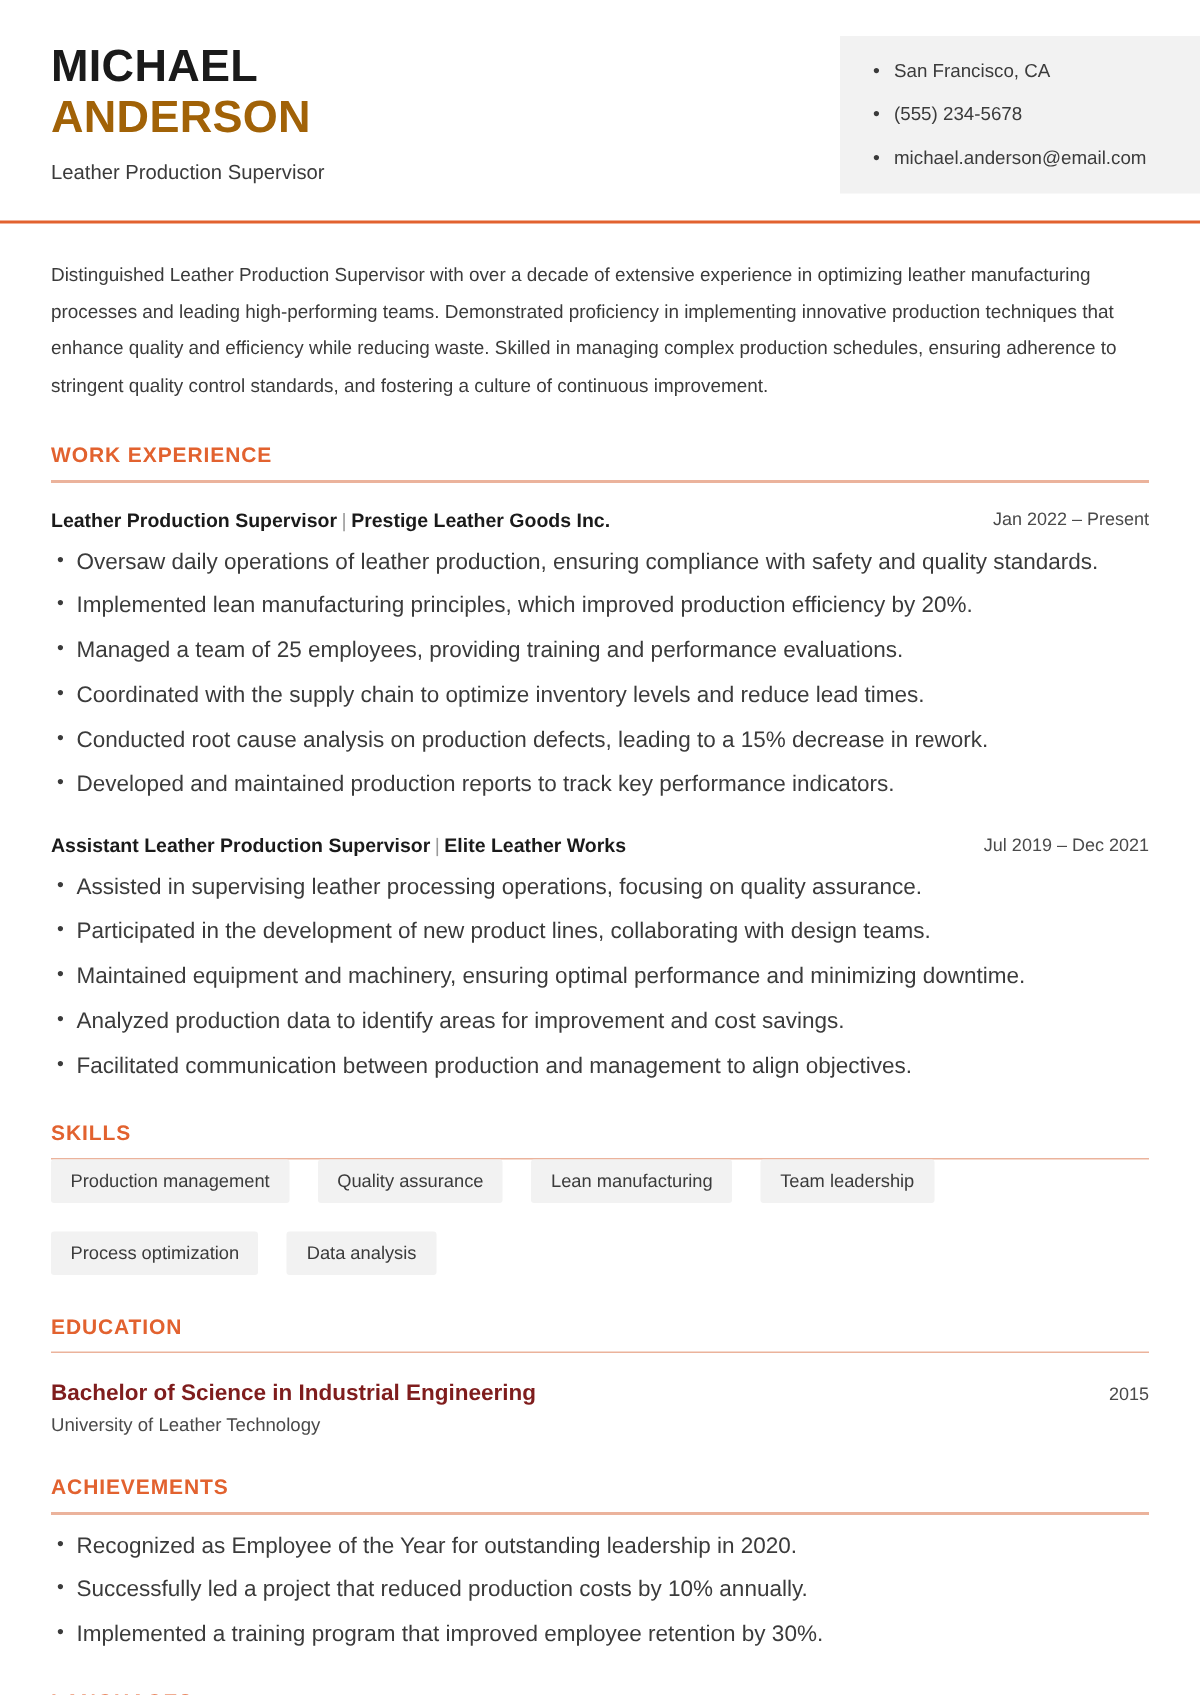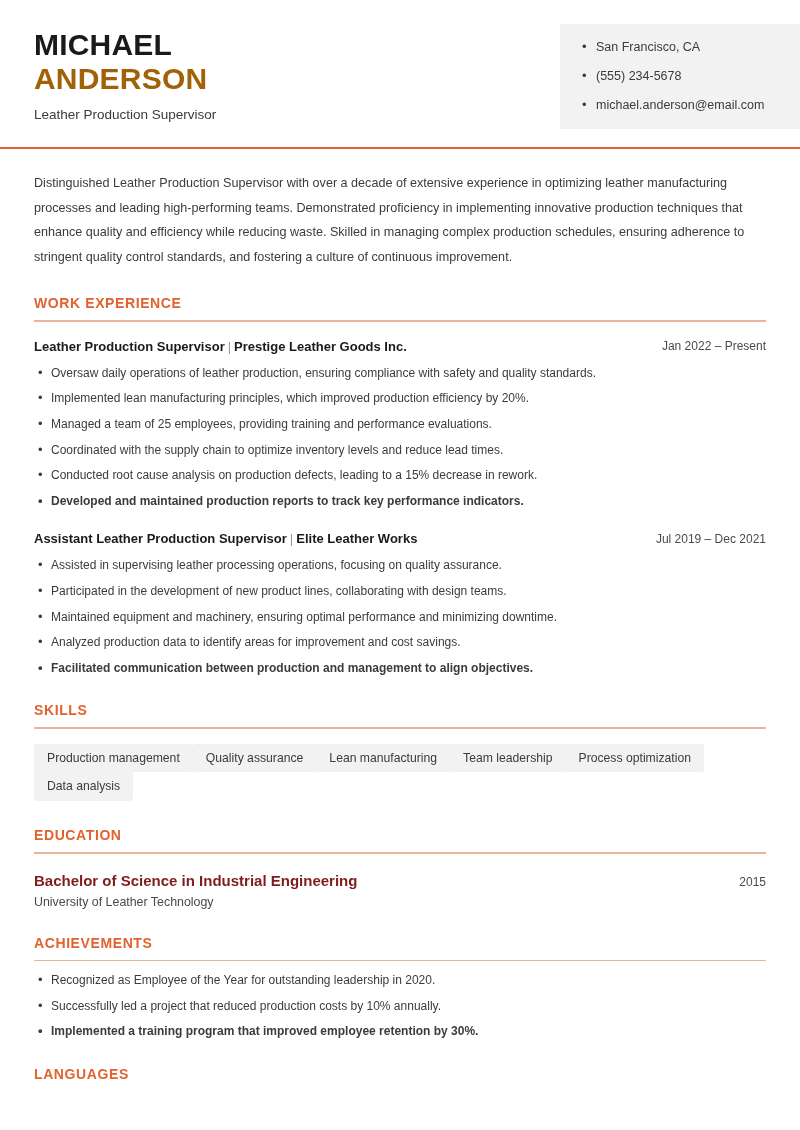--- a/index.html
+++ b/index.html
@@ -124,42 +124,41 @@
     white-space: nowrap;
     padding-left: 16px;
   }
   ul.bullets {
     list-style: none;
     margin: 11px 0 0 0;
     padding: 0;
   }
   ul.bullets li {
     position: relative;
-    font-size: 12px;
+    font-size: 15px;
     color: #3b3b3b;
     padding-left: 17px;
     margin-bottom: 9.5px;
     line-height: 1.35;
   }
-  ul.bullets li:last-child { margin-bottom: 0; font-weight: bold; }
+  ul.bullets li:last-child { margin-bottom: 0; }
   ul.bullets li::before {
     content: "•";
     position: absolute;
     left: 4px;
     top: -1px;
     color: #3b3b3b;
     font-size: 13px;
   }
 
   
   .chips {
     display: flex;
     flex-wrap: wrap;
-    gap: 0;
-    margin-top: 15px;
+    gap: 19px;
   }
   .chip {
     background: #f2f2f2;
     border-radius: 2px;
     padding: 7px 13px;
     font-size: 12.2px;
     color: #3b3b3b;
     line-height: 1.2;
     white-space: nowrap;
   }

